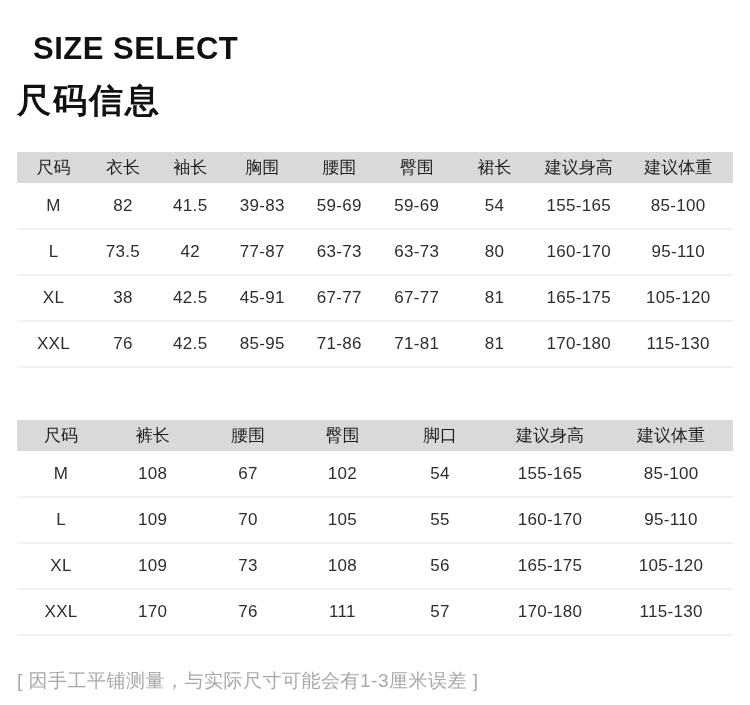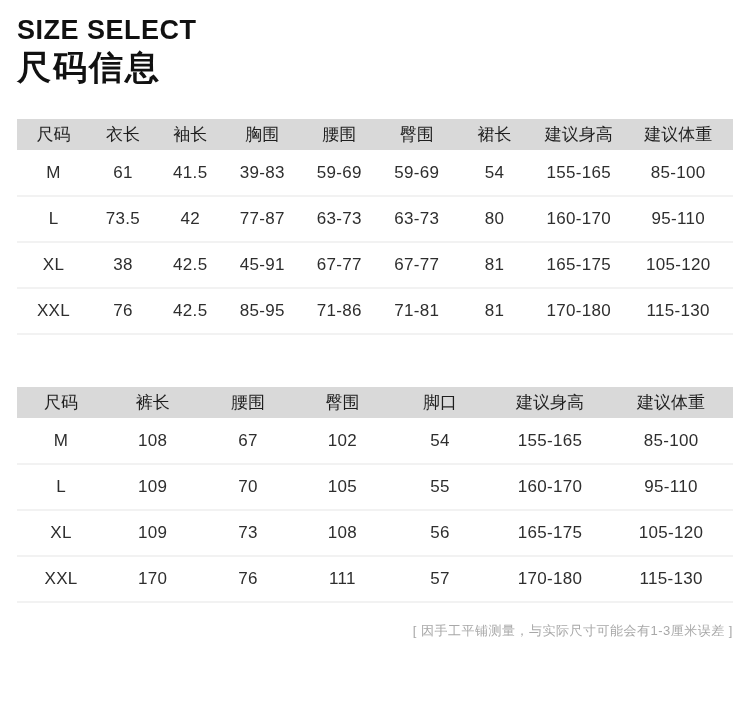--- a/index.html
+++ b/index.html
@@ -13,22 +13,22 @@
   html,body{margin:0;padding:0;}
   body{
     width:750px;height:705px;
     background:#ffffff;
     font-family:"Liberation Sans","DejaVu Sans",sans-serif;
     color:var(--text);
     overflow:hidden;
   }
   .page{padding:16px 17px 0 17px;}
   .page-header h1{
-    margin:0;
-    font-size:27px;
+    margin:16px;
+    font-size:31px;
     line-height:1.1;
     font-weight:700;
     letter-spacing:0.5px;
     color:var(--title);
   }
   .page-header h2{
     margin:3px 0 0 0;
     font-size:34px;
     line-height:1.1;
     font-weight:700;
@@ -71,23 +71,23 @@
   .t1 th:nth-child(9){width:15.3%}
   
   .t2 th:nth-child(1){width:12.3%}
   .t2 th:nth-child(2){width:13.3%}
   .t2 th:nth-child(3){width:13.3%}
   .t2 th:nth-child(4){width:13.1%}
   .t2 th:nth-child(5){width:14.2%}
   .t2 th:nth-child(6){width:16.5%}
   .t2 th:nth-child(7){width:17.3%}
   .footer-note{
-    margin-top:19px;
-    text-align:right;
-    font-size:13px;
+    margin-top:32px;
+    text-align:left;
+    font-size:19px;
     letter-spacing:0.5px;
     color:var(--footer-text);
   }
 </style>
 </head>
 <body>
 
 <div class="page">
 
   <header class="page-header">
@@ -105,21 +105,21 @@
           <th>腰围</th>
           <th>臀围</th>
           <th>裙长</th>
           <th>建议身高</th>
           <th>建议体重</th>
         </tr>
       </thead>
       <tbody>
         <tr>
           <td>M</td>
-          <td>61</td>
+          <td>82</td>
           <td>41.5</td>
           <td>39-83</td>
           <td>59-69</td>
           <td>59-69</td>
           <td>54</td>
           <td>155-165</td>
           <td>85-100</td>
         </tr>
         <tr>
           <td>L</td>

